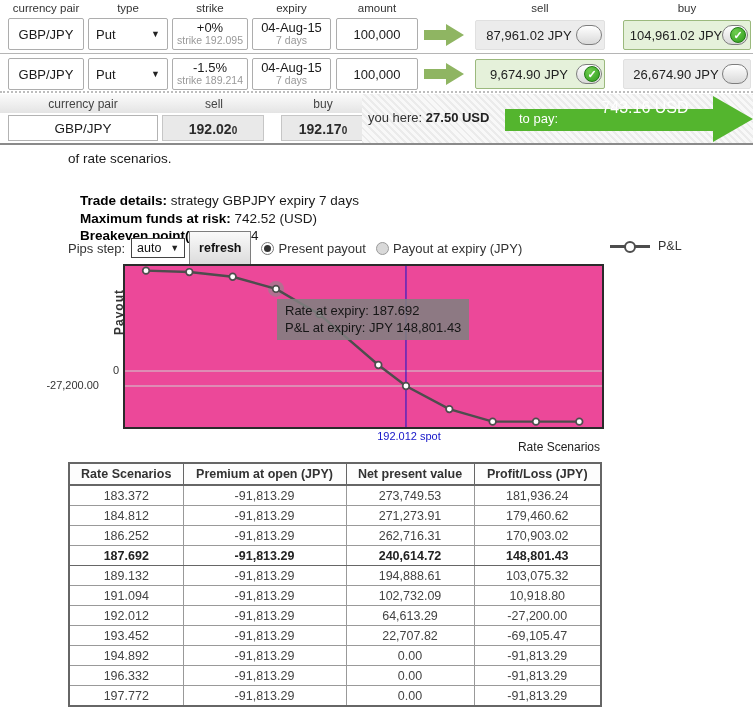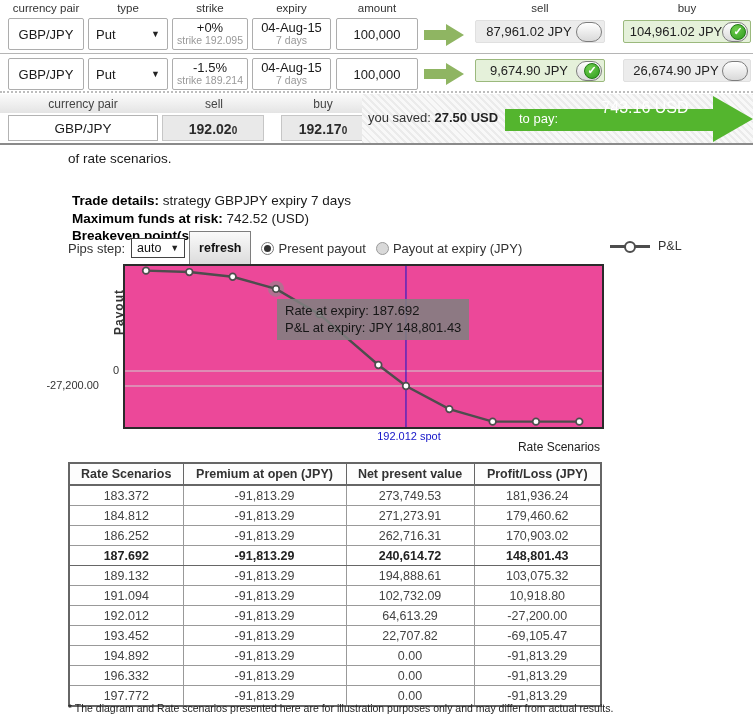--- a/index.html
+++ b/index.html
@@ -12,21 +12,21 @@
   .box { position:absolute; background:#fff; border:1px solid #adadad; border-radius:2px;
     display:flex; align-items:center; justify-content:center; font-size:13px; color:#1a1a1a; }
   .box.two-line { flex-direction:column; line-height:13px; }
   .sub { font-size:10.5px; color:#999; }
   .select-box { justify-content:space-between; padding:0 7px; }
   .caret { font-size:9px; color:#222; }
   .divider-1 { position:absolute; left:0; width:753px; top:53px; border-top:1px solid #b5b5b5; }
   .divider-dotted { position:absolute; left:0; width:753px; top:91px; border-top:2px dotted #bdbdbd; }
   .divider-2 { position:absolute; left:0; width:753px; top:143px; border-top:2px solid #8a8a8a; }
 
-  .premium { position:absolute; height:23px; background:#ececec; border:1px solid #e0e0e0;
+  .premium { position:absolute; height:30px; background:#ececec; border:1px solid #e0e0e0;
     border-radius:2px; display:flex; align-items:center; justify-content:center;
     font-size:13px; color:#222; padding-right:22px; }
   .premium.selected { background:#e5f1da; border:1px solid #9bb97d; }
   .toggle { position:absolute; right:2px; top:50%; transform:translateY(-50%);
     width:26px; height:20px; border-radius:10px; border:1px solid #7d7d7d;
     background:linear-gradient(#ffffff,#d9d9d9); }
   .toggle .dot { display:none; }
   .toggle.checked .dot { display:flex; position:absolute; right:1px; top:1px; width:16px; height:16px;
     border-radius:50%; background:radial-gradient(circle at 35% 30%, #6fcd4e, #2f9c1e);
     border:1px solid #1f7a12; color:#fff; font-size:11px; font-weight:bold;
@@ -49,21 +49,21 @@
     background:repeating-linear-gradient(45deg,#ebebeb 0px,#ebebeb 2px,#f8f8f8 2px,#f8f8f8 5px); }
   .saved { position:absolute; left:368px; top:16px; font-size:13px; color:#333; }
   .saved b { color:#222; }
   .pay-arrow-wrap { position:absolute; left:505px; top:1px; width:248px; height:48px; }
   .pay-label { position:absolute; left:14px; top:16px; font-size:13px; color:#fff; }
   .pay-value { position:absolute; left:80px; top:4px; width:120px; text-align:center;
     font-size:16px; color:#fff; }
 
   
   .desc { position:absolute; left:68px; top:150px; font-size:13.5px; color:#1a1a1a; line-height:17px; }
-  .details { position:absolute; left:72px; top:192px; font-size:13.5px; color:#1a1a1a; line-height:17.5px; }
+  .details { position:absolute; left:80px; top:192px; font-size:13.5px; color:#1a1a1a; line-height:17.5px; }
   .details b { color:#000; }
 
   
   .controls { position:absolute; left:68px; top:237px; height:22px; display:flex; align-items:center;
     font-size:13px; color:#333; }
   .pips-select { margin-left:6px; width:54px; height:20px; border:1px solid #444; background:#fff;
     display:flex; align-items:center; justify-content:space-between; padding:0 5px; font-size:12.5px; color:#111; }
   .refresh-btn { margin-left:4px; height:21px; padding:16px 9px; border:1px solid #7e7e7e;
     background:linear-gradient(#fafafa,#dcdcdc); font-size:12.5px; font-weight:bold; color:#111;
     display:flex; align-items:center; }
@@ -186,21 +186,21 @@
     <div class="q-price" style="left:162px;width:102px;">
       <span>192.02</span>
         <span class="pip">0</span>
     </div>
     <div class="q-price" style="left:281px;width:84px;">
       <span>192.17</span>
         <span class="pip">0</span>
     </div>
     <div class="hatch"></div>
     <div class="saved">
-      <span>you saved:</span>
+      <span>you here:</span>
       <b>27.50 USD</b>
     </div>
     <div class="pay-arrow-wrap">
       <svg width="248" height="48">
         <polygon points="0,14 208,14 208,1 248,24 208,47 208,36 0,36" fill="#54b52e"></polygon>
       </svg>
       <div class="pay-label">to pay:</div>
       <div class="pay-value">743.16 USD</div>
     </div>
   </div>
@@ -342,14 +342,13 @@
         </tr>
         <tr>
           <td>197.772</td>
           <td>-91,813.29</td>
           <td>0.00</td>
           <td>-91,813.29</td>
         </tr>
       </tbody>
   </table>
 
-  <div class="footnote">* The diagram and Rate scenarios presented here are for illustration purposes only and may differ from actual results.</div>
 </div>
 
 </body></html>

